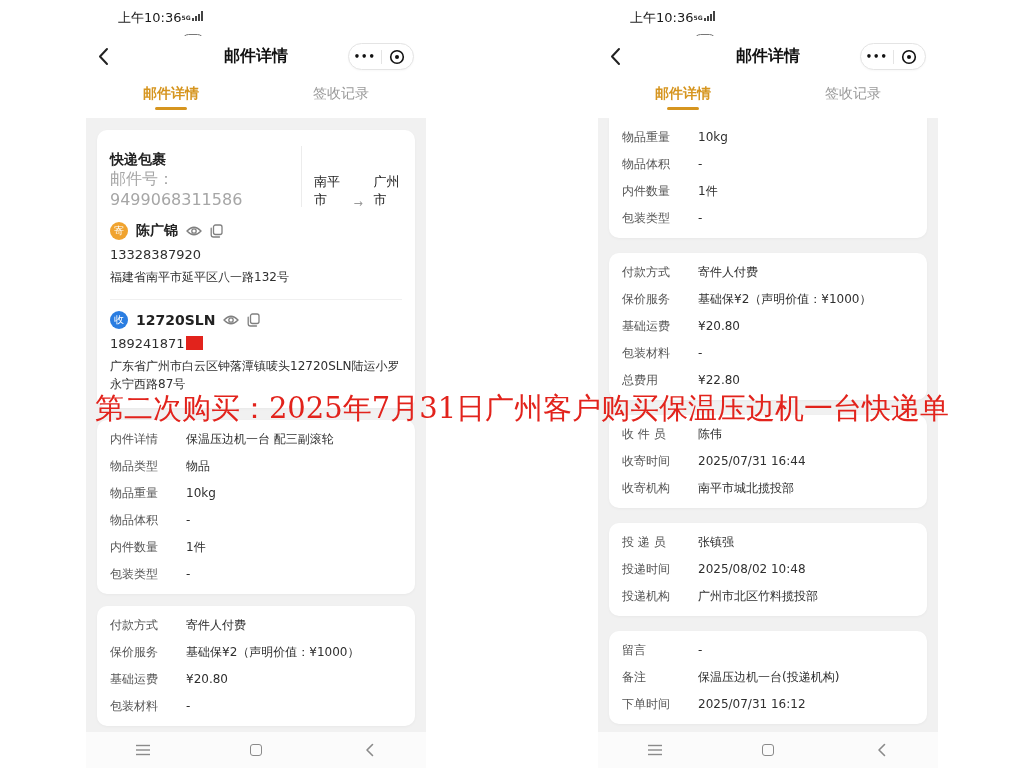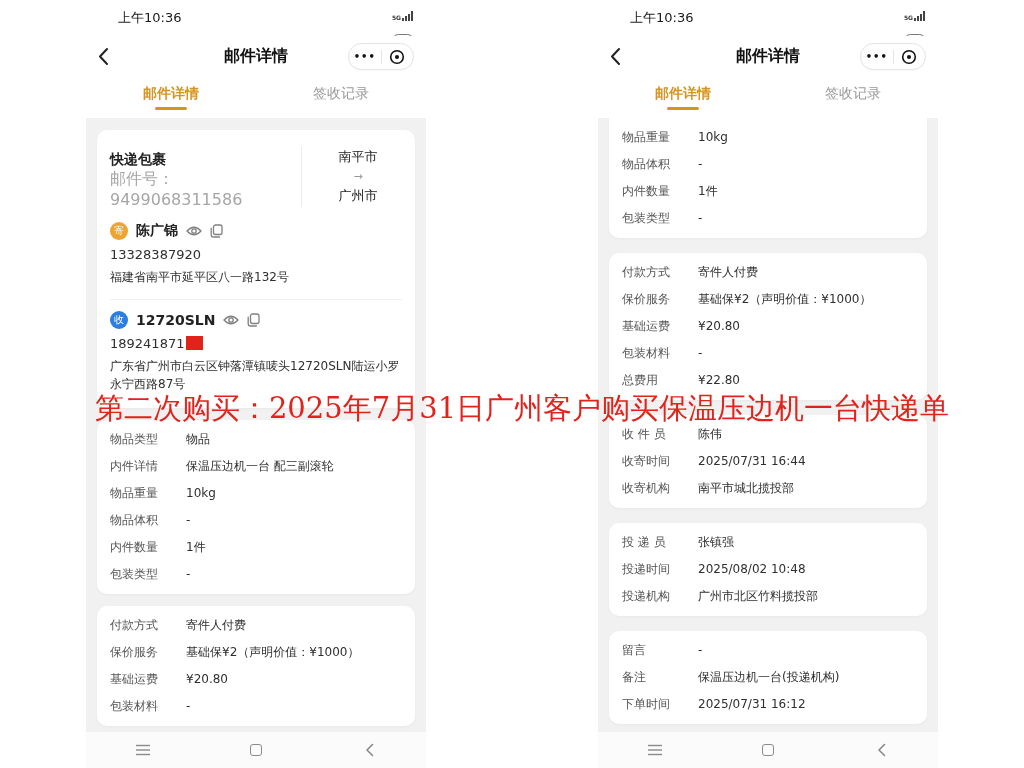--- a/index.html
+++ b/index.html
@@ -7,21 +7,21 @@
               font-family:"DejaVu Sans","Liberation Sans",sans-serif; }
 
   .stage { position:relative; width:1024px; height:768px; background:#fff; }
 
   
   .phone { position:absolute; top:0; width:340px; height:768px; background:#fff; }
   .phone--left { left:86px; }
   .phone--right { left:598px; }
 
   
-  .statusbar { height:36px; display:flex; align-items:center; justify-content:space-between;
+  .statusbar { height:36px; display:flex; align-items:center; 
                padding:0 12px 0 32px; background:#fff; }
   .sb-time { font-size:13px; color:#1a1a1a; }
   .sb-icons { display:flex; align-items:center; gap:13px;flex-direction:column; }
   .hd-badge { font-size:6px; font-weight:bold; color:#fff; background:#4a4a4a;
               border-radius:2px; padding:1px 2px; line-height:1; }
   .net-wrap { display:flex; align-items:flex-end; gap:1px; }
   .net-label { font-size:6px; font-weight:bold; color:#333; line-height:1; }
   .battery { min-width:22px; height:13px; border:1px solid #777; border-radius:7px;
              font-size:8px; color:#333; display:flex; align-items:center; justify-content:center;
              padding:0 3px; position:relative; }
@@ -71,22 +71,22 @@
   .cp-text { display:flex; flex-direction:column; line-height:1; }
   .cp-cn { font-size:9px; font-weight:bold; color:var(--china-post-green,#2a6e4a); }
   .cp-en { font-size:4px; letter-spacing:1.5px; color:var(--china-post-green,#2a6e4a); margin-top:1px; }
   .ems-logo { display:flex; align-items:center; gap:1px; }
   .ems-blue { color:var(--ems-blue,#34569f); font-weight:bold; font-style:italic; font-size:10px; }
   .ems-text { color:var(--ems-orange,#ee7f1e); font-weight:bold; font-style:italic; font-size:13px;
               letter-spacing:0.5px; border-bottom:2px solid var(--ems-orange,#ee7f1e); line-height:1.1; }
   .parcel-type { font-size:14px; font-weight:bold; color:#222; margin-top:7px; }
   .mail-no { font-size:16px; color:#a6a6a6; margin-top:0; }
   .v-div { width:1px; background:#ececec; margin:2px 12px 2px 4px; }
-  .route { width:88px; display:flex; flex-direction:column; align-items:center;
-           justify-content:center; gap:5px; font-size:13px; color:#222; }
+  .route { width:88px; display:flex; flex-direction:row; align-items:flex-end;
+           justify-content:center; gap:11px; font-size:13px; color:#222; }
   .route-arrow { color:#999; font-size:11px; line-height:1; }
 
   .contact { padding:7px 0 8px; }
   .contact-head { display:flex; align-items:center; gap:8px; }
   .avatar { width:18px; height:18px; border-radius:50%; color:#fff; font-size:10px;
             display:flex; align-items:center; justify-content:center; flex-shrink:0; }
   .avatar--sender { background:var(--sender-badge,#f0a32f); }
   .avatar--receiver { background:var(--receiver-badge,#2a7de1); }
   .c-name { font-size:14px; font-weight:bold; color:#222; }
   .mini-icon { display:flex; align-items:center; cursor:pointer; }
@@ -224,26 +224,26 @@
           <div class="c-phone">
             <span>189241871</span>
             <span class="redact"></span>
           </div>
           <div class="c-addr">广东省广州市白云区钟落潭镇唛头12720SLN陆运小罗永宁西路87号</div>
         </div>
       </div>
 
       <div class="card">
           <div class="row">
+            <span class="rlabel">内件详情</span>
+            <span class="rvalue">保温压边机一台 配三副滚轮</span>
+          </div>
+          <div class="row">
             <span class="rlabel">物品类型</span>
             <span class="rvalue">物品</span>
-          </div>
-          <div class="row">
-            <span class="rlabel">内件详情</span>
-            <span class="rvalue">保温压边机一台 配三副滚轮</span>
           </div>
           <div class="row">
             <span class="rlabel">物品重量</span>
             <span class="rvalue">10kg</span>
           </div>
           <div class="row">
             <span class="rlabel">物品体积</span>
             <span class="rvalue">-</span>
           </div>
           <div class="row">

